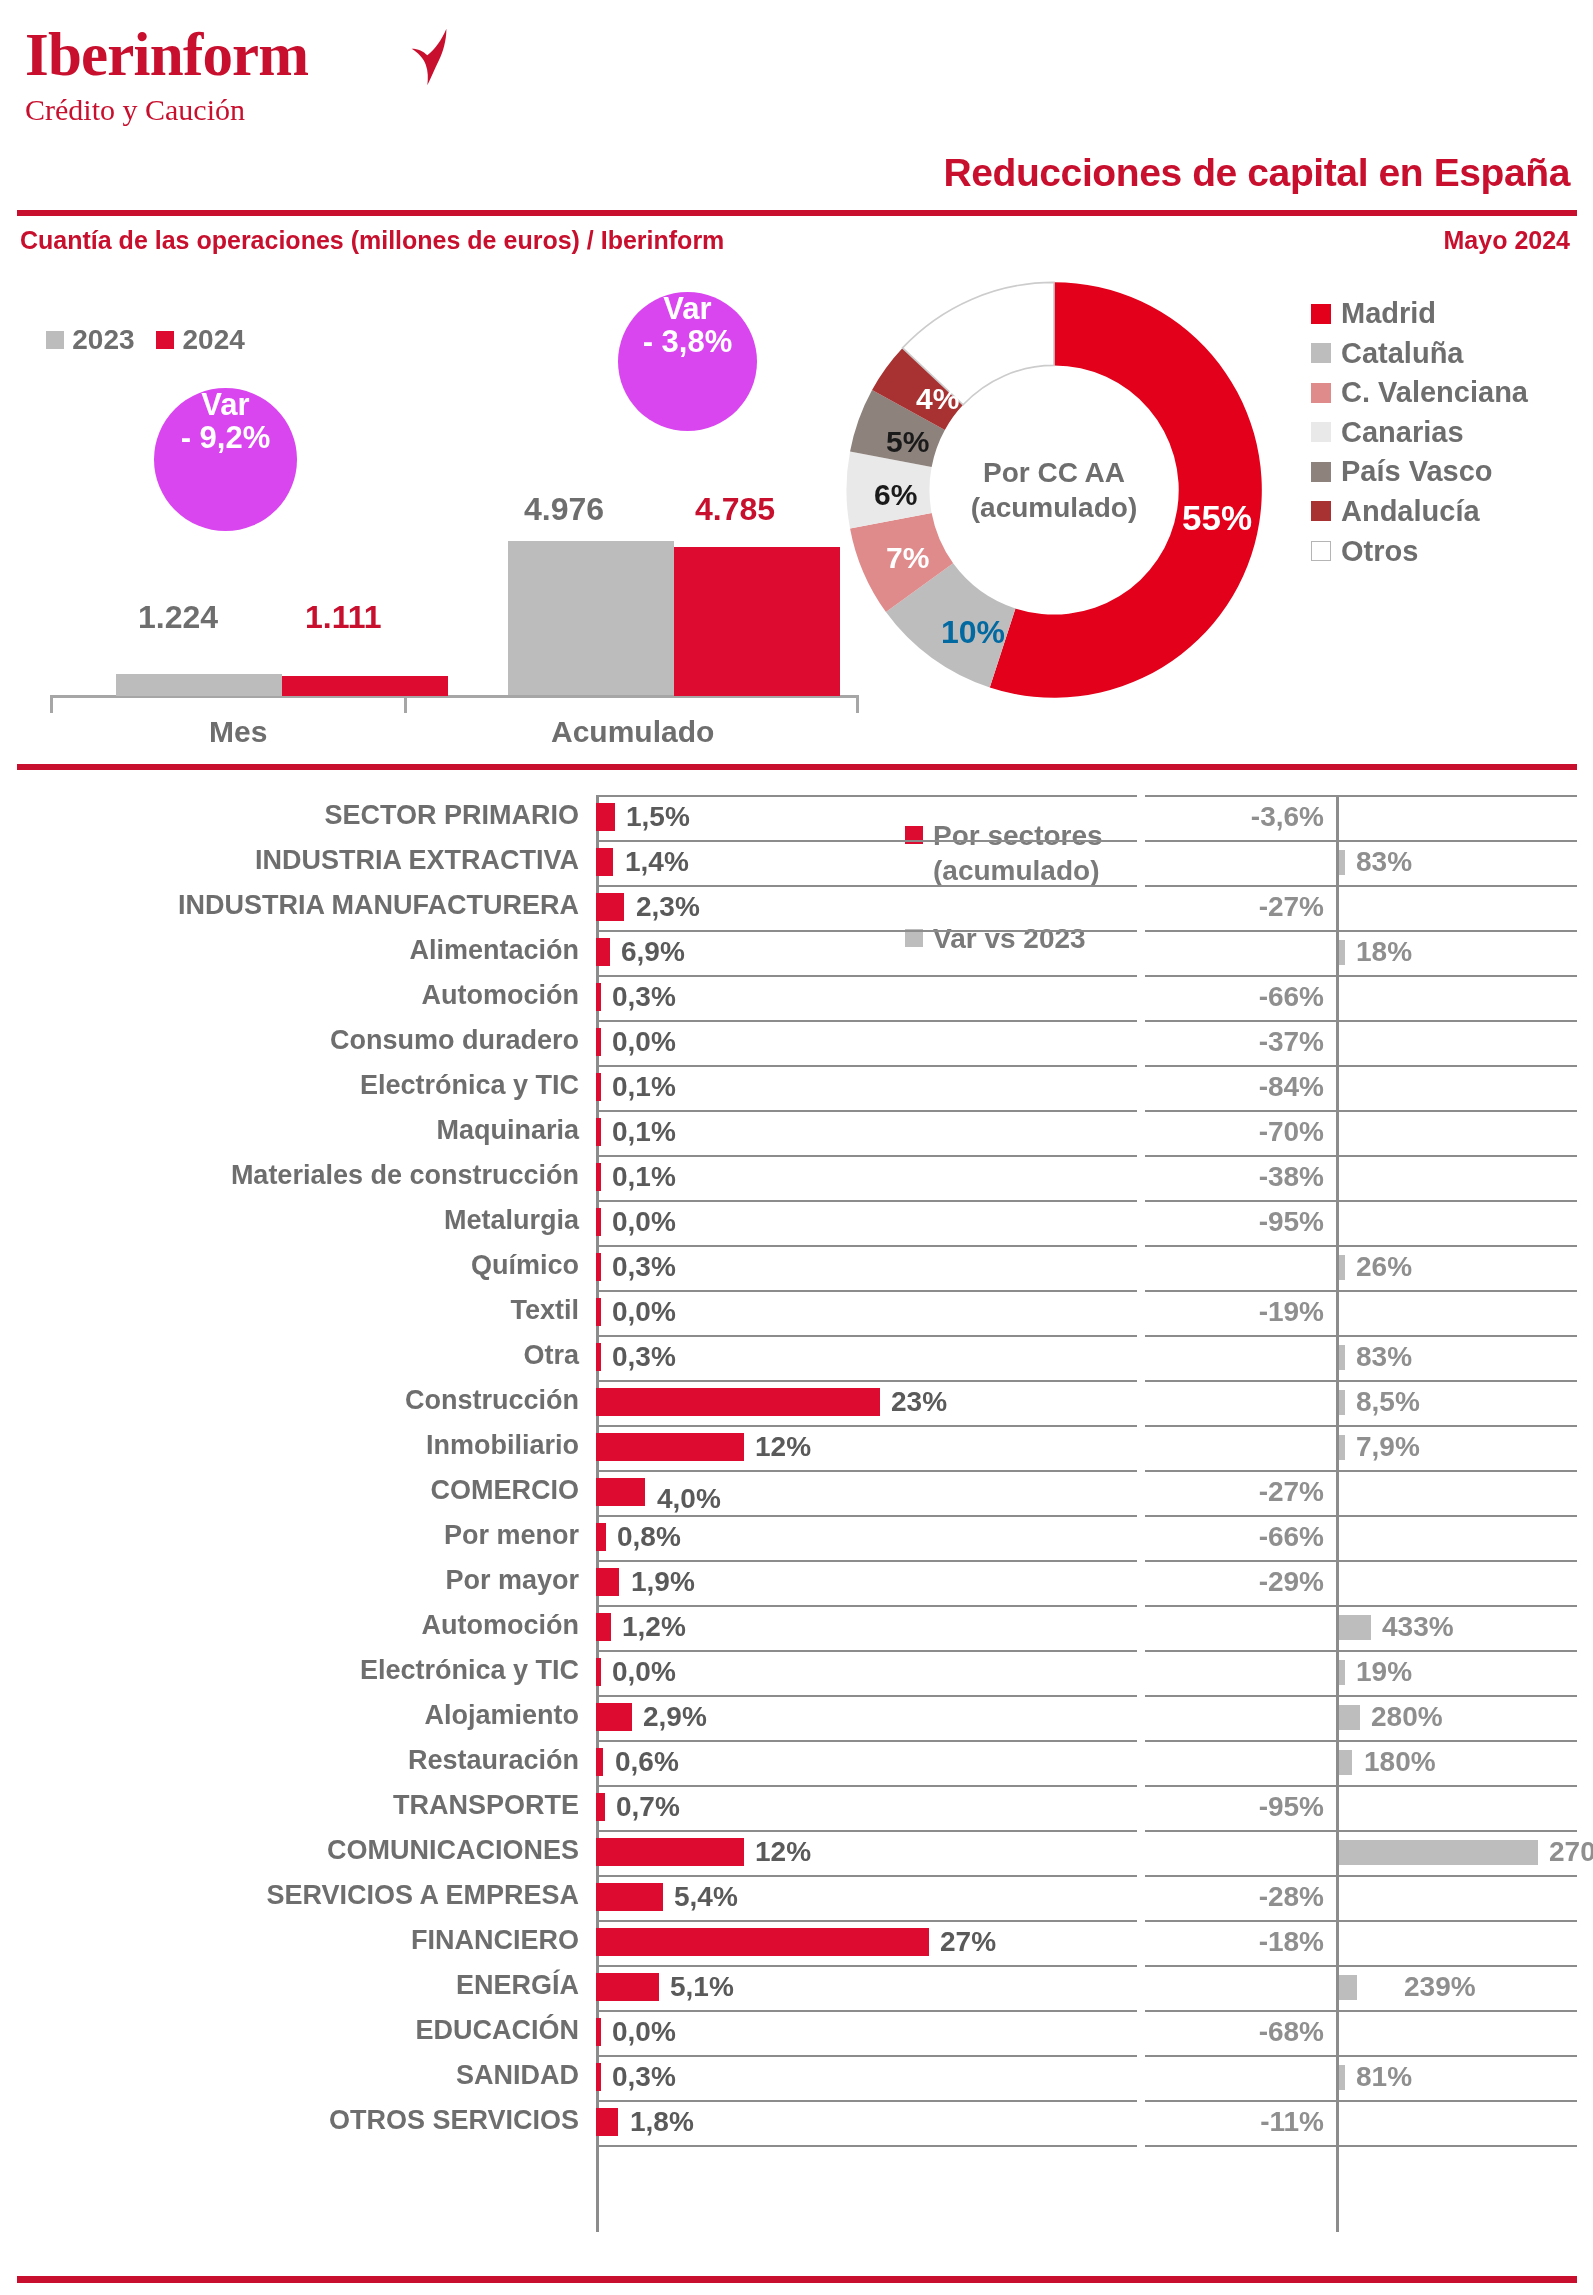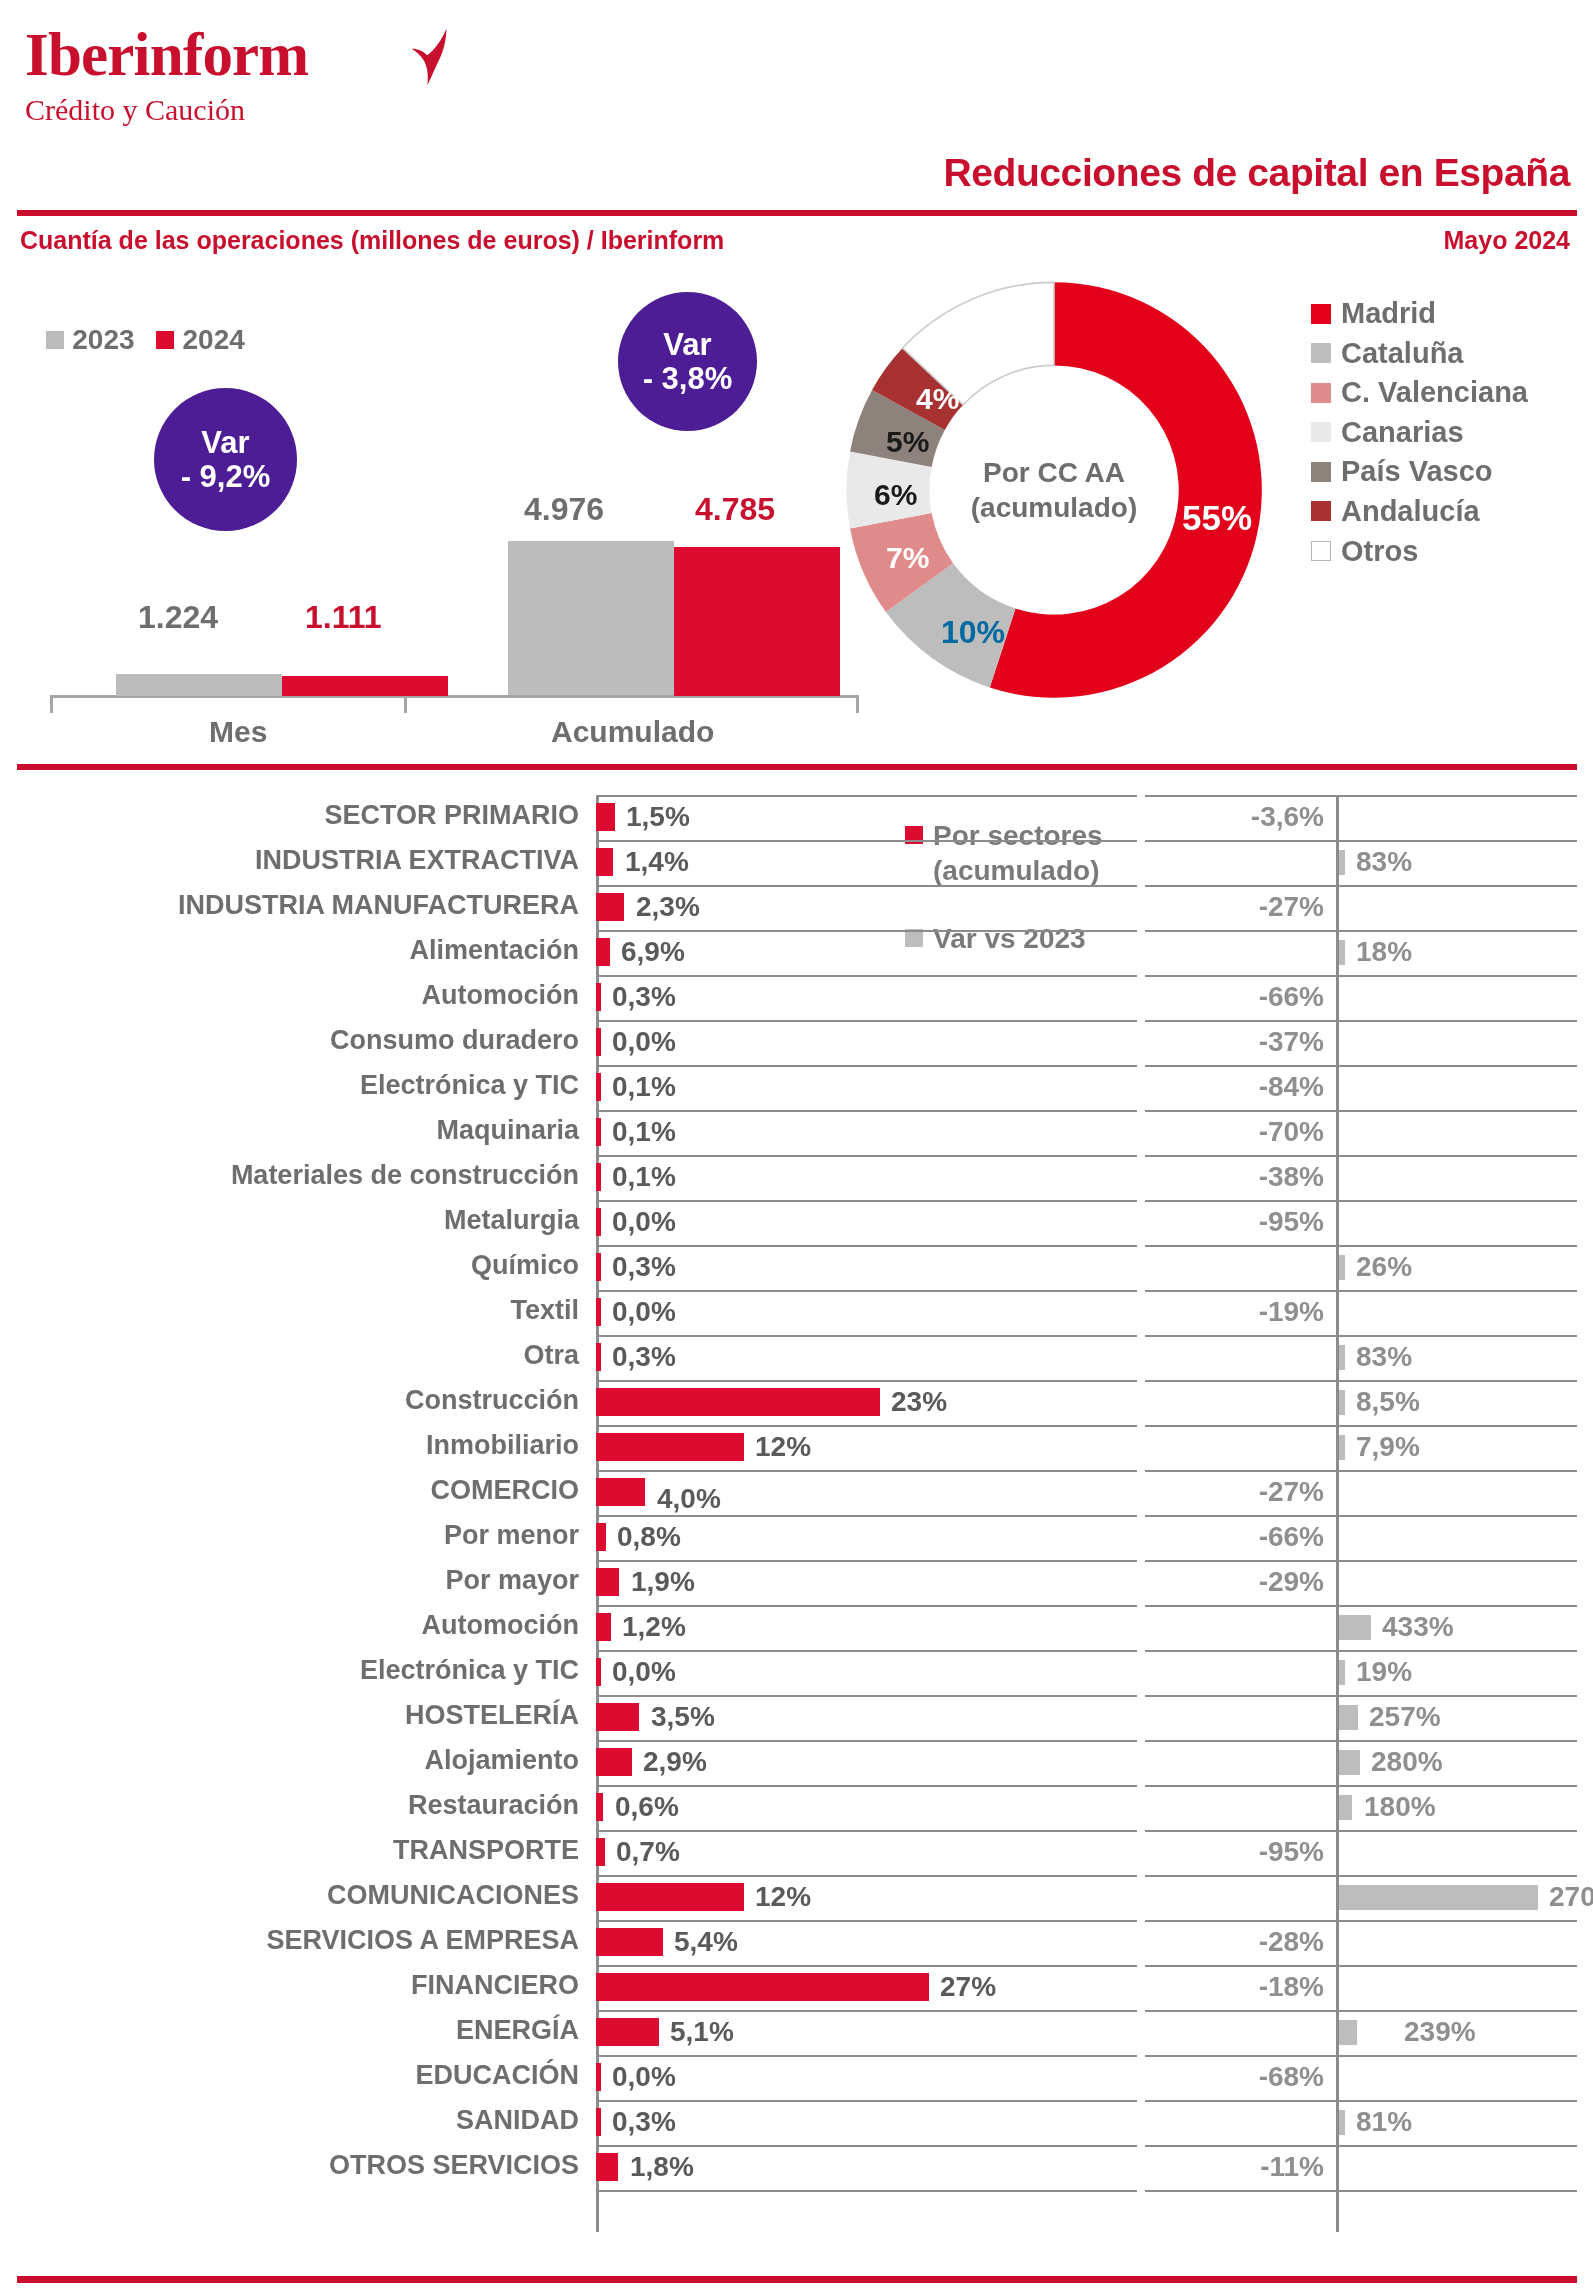--- a/index.html
+++ b/index.html
@@ -52,22 +52,22 @@
   #bar-legend{left:46px;top:324px;display:flex;align-items:center;gap:21.6px;}
   .lg-item{display:flex;align-items:center;gap:8.3px;}
   .lg-swatch{width:18px;height:18px;display:inline-block;}
   .lg-text{
     font-family:"Liberation Sans", sans-serif;font-weight:bold;
     font-size:28px;color:#6e6e6e;
   }
 
   
   .var-bubble{
-    border-radius:50%;background:#4c1d95;color:#ffffff;
-    display:flex;flex-direction:column;align-items:center;justify-content:center;
+    border-radius:50%;background:#d946ef;color:#ffffff;
+    display:flex;flex-direction:column;align-items:center;justify-content:flex-start;
     font-family:"Liberation Sans", sans-serif;font-weight:bold;
     line-height:1.08;text-align:center;
   }
   #var-mes{left:154px;top:388px;width:143px;height:143px;font-size:31px;}
   #var-acum{left:618px;top:292px;width:139px;height:139px;font-size:31px;}
 
   
   #bars-axis{left:50px;top:695px;width:809px;height:2.5px;background:#a6a6a6;}
   #bars-tick-l{left:50px;top:695px;width:2.5px;height:18px;background:#a6a6a6;}
   #bars-tick-m{left:404px;top:695px;width:2.5px;height:18px;background:#a6a6a6;}
@@ -447,29 +447,20 @@
       <div class="sep-line-r"></div>
       <div class="s-name">Electrónica y TIC</div>
       <div class="s-bar" style="width: 5px;"></div>
       <div class="s-pct" style="left: 612px;">0,0%</div>
       <div class="v-bar" style="left: 1339px; width: 5.8px;"></div>
       <div class="v-val" style="left: 1356px;">19%</div>
     </div>
     <div class="srow">
       <div class="sep-line"></div>
       <div class="sep-line-r"></div>
-      <div class="s-name">HOSTELERÍA</div>
-      <div class="s-bar" style="width: 43px;"></div>
-      <div class="s-pct" style="left: 651px;">3,5%</div>
-      <div class="v-bar" style="left: 1339px; width: 19px;"></div>
-      <div class="v-val" style="left: 1369px;">257%</div>
-    </div>
-    <div class="srow">
-      <div class="sep-line"></div>
-      <div class="sep-line-r"></div>
       <div class="s-name">Alojamiento</div>
       <div class="s-bar" style="width: 36px;"></div>
       <div class="s-pct" style="left: 643px;">2,9%</div>
       <div class="v-bar" style="left: 1339px; width: 20.6px;"></div>
       <div class="v-val" style="left: 1371px;">280%</div>
     </div>
     <div class="srow">
       <div class="sep-line"></div>
       <div class="sep-line-r"></div>
       <div class="s-name">Restauración</div>

